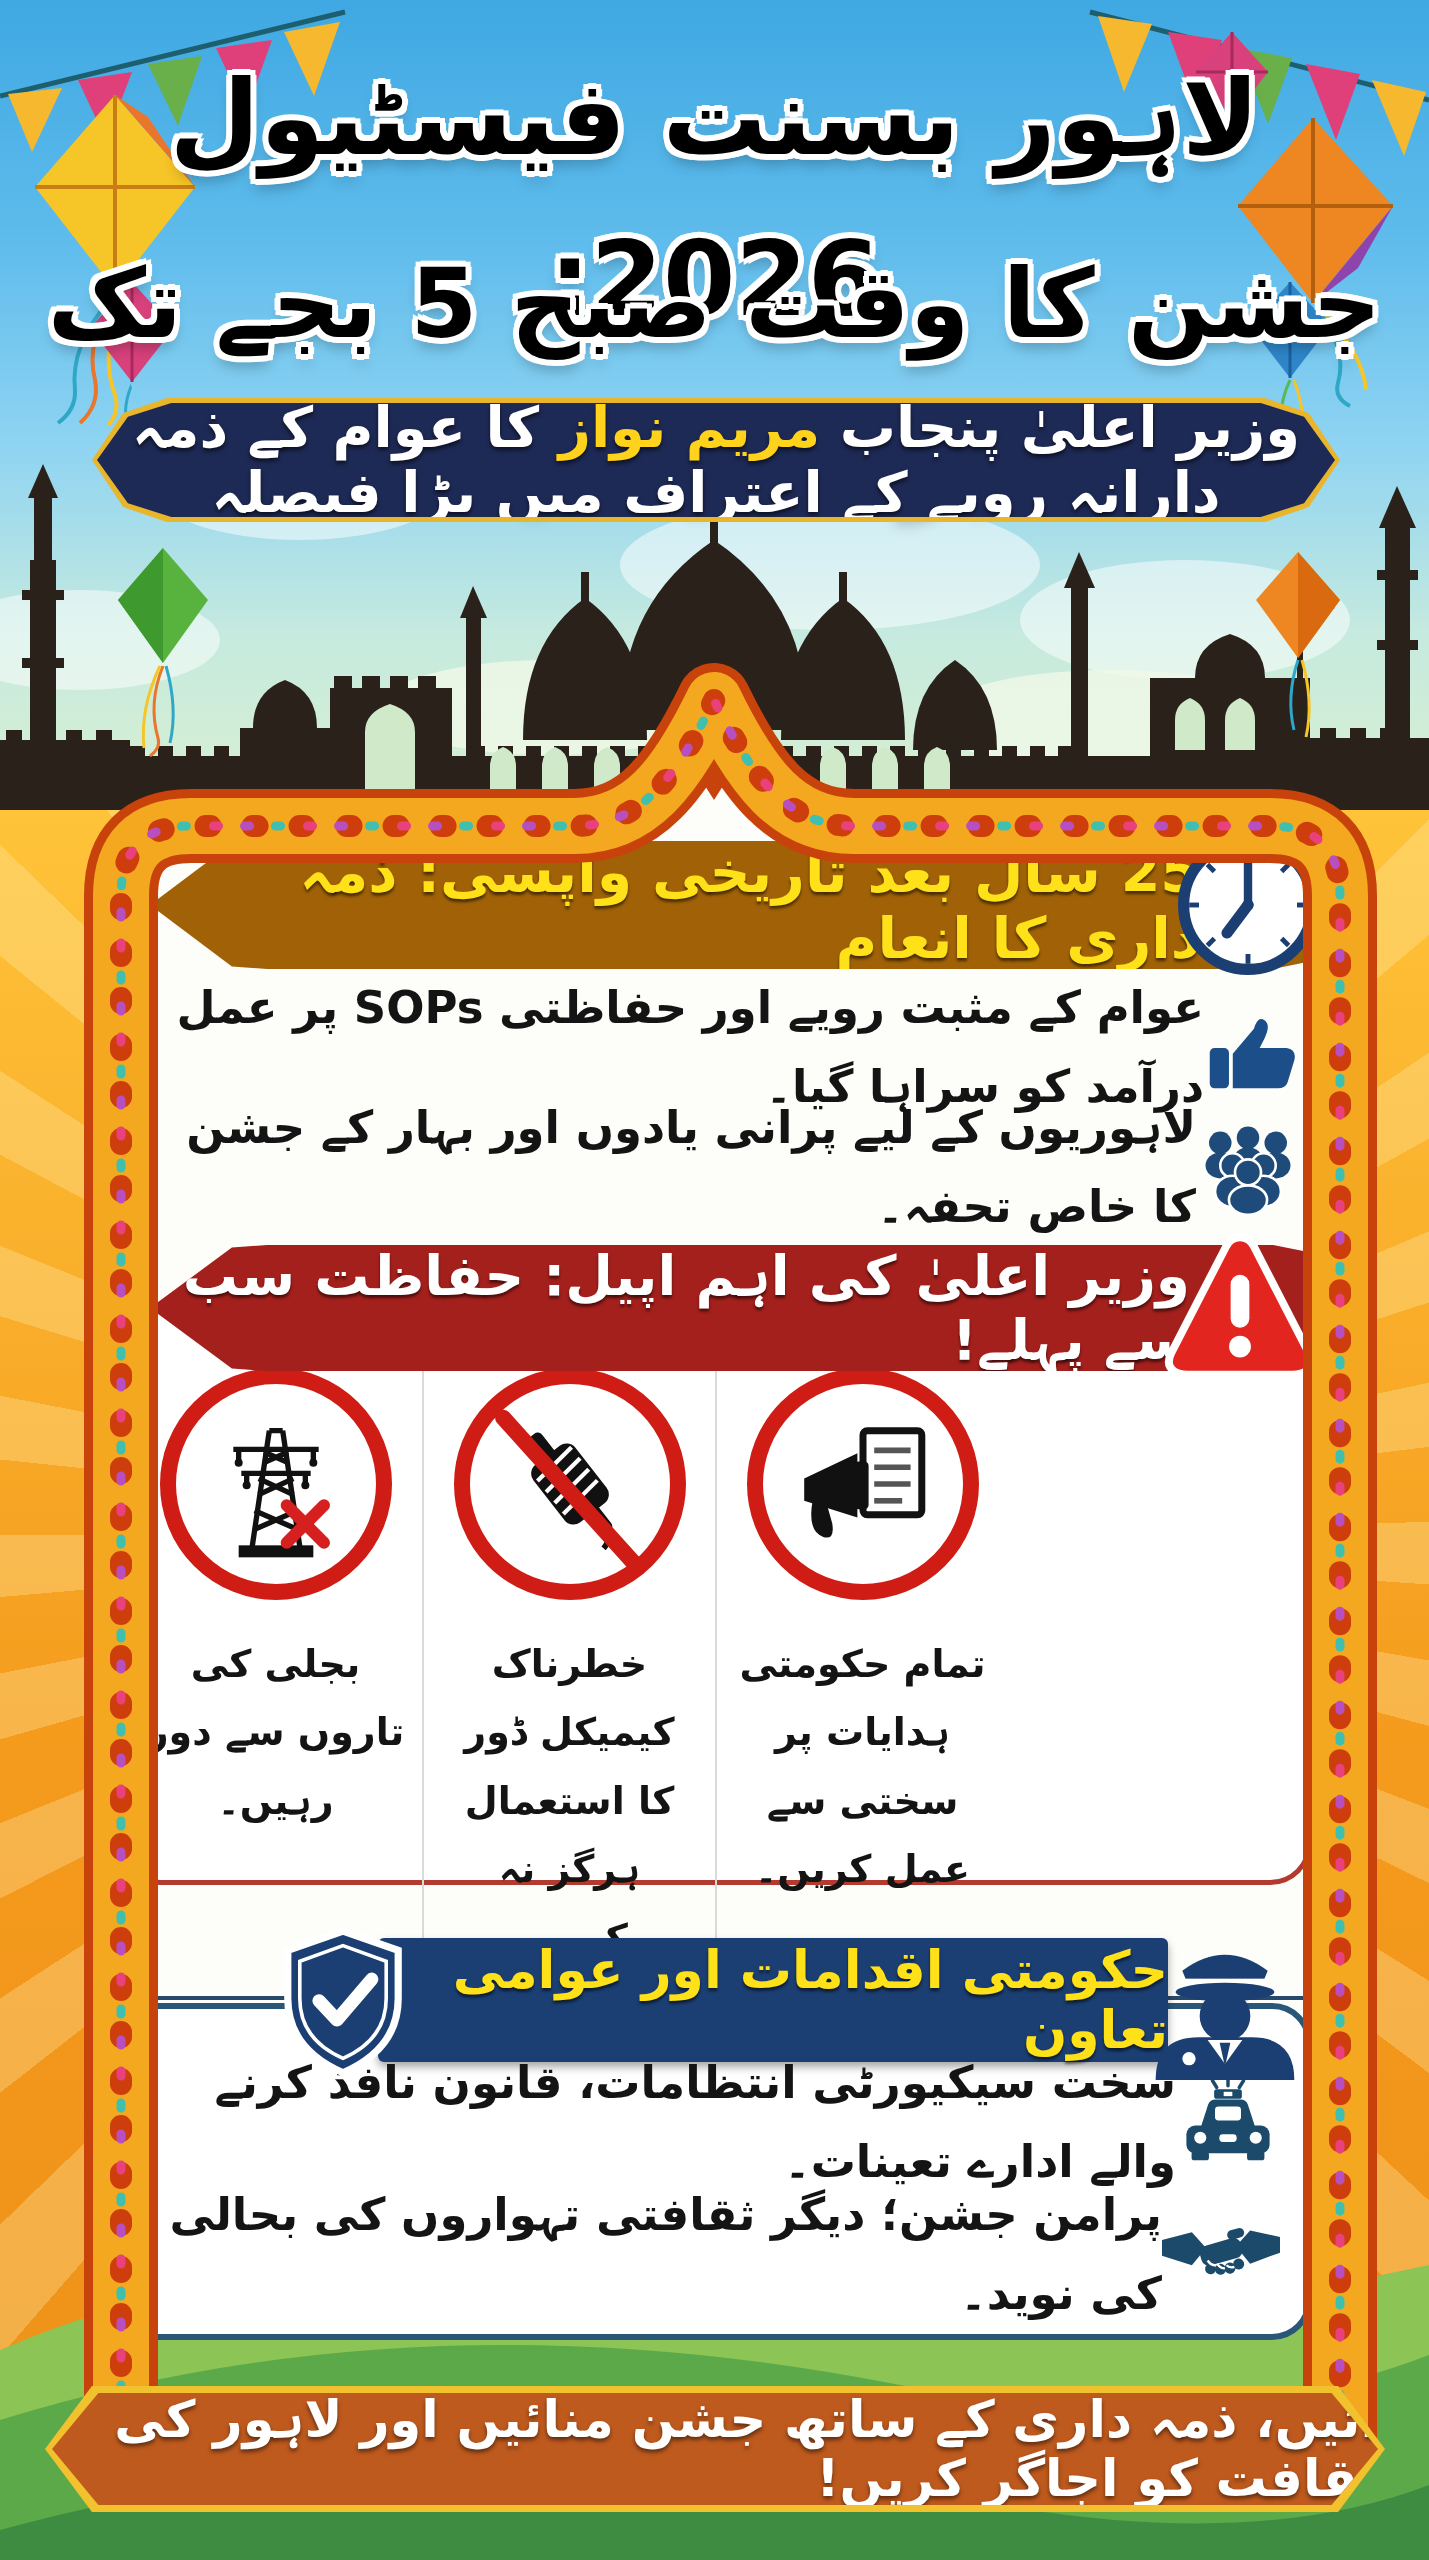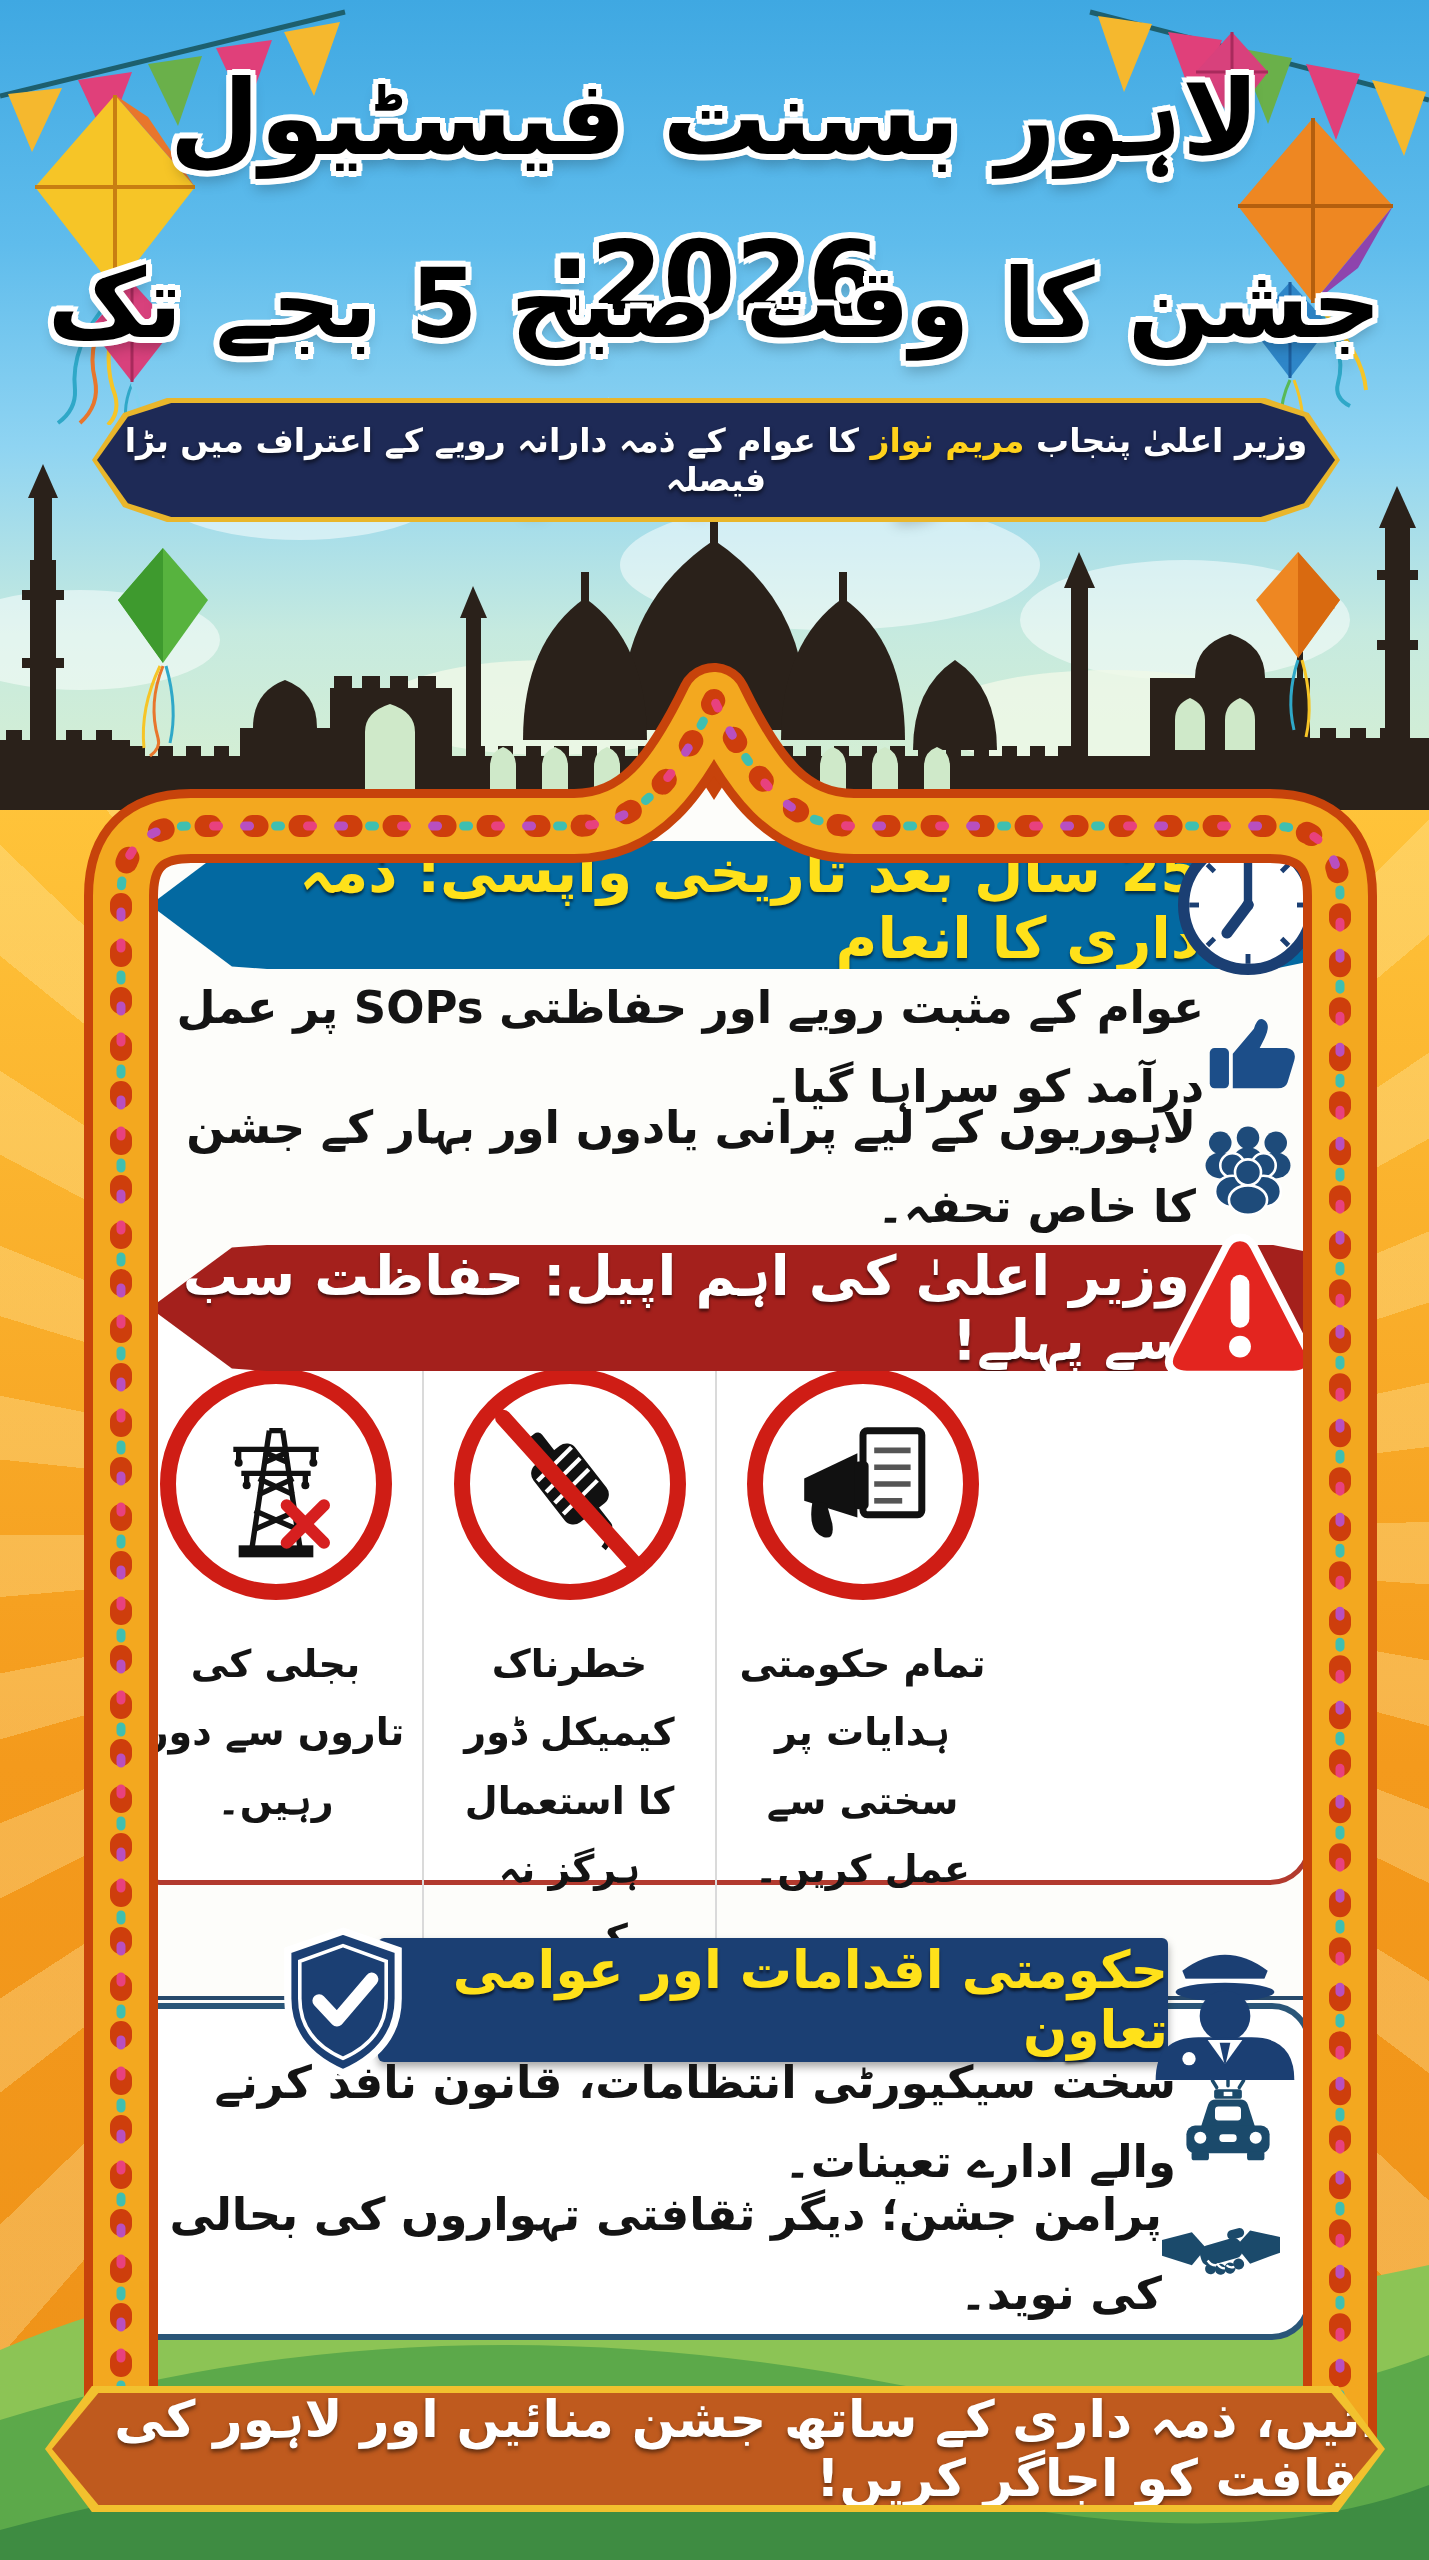--- a/index.html
+++ b/index.html
@@ -21,21 +21,21 @@
   #headline1{top:38px;font-size:104px;line-height:1.55;}
   #headline2{top:228px;font-size:96px;line-height:1.6;}
 
   
   #subbanner-wrap{left:92px;top:398px;width:1248px;height:124px;background:#E9B62B;z-index:3;
      clip-path:polygon(0 50%,2.5% 12%,6% 0,94% 0,97.5% 12%,100% 50%,97.5% 88%,94% 100%,6% 100%,2.5% 88%);
      filter:drop-shadow(0 4px 6px rgba(0,0,0,.3));}
   #subbanner{position:absolute;left:5px;top:5px;right:5px;bottom:5px;background:#1E2A56;
      clip-path:polygon(0 50%,2.5% 12%,6% 0,94% 0,97.5% 12%,100% 50%,97.5% 88%,94% 100%,6% 100%,2.5% 88%);
      display:flex;align-items:center;justify-content:center;}
-  #subbanner .t{font-size:33px;font-weight:bold;color:#FFFFFF;text-align:center;
+  #subbanner .t{font-size:56px;font-weight:bold;color:#FFFFFF;text-align:center;
      text-shadow:0 3px 4px rgba(0,0,0,.6);}
   #subbanner .hl{color:#FFD21C;}
 
   
   #panelbg{left:0;top:792px;width:1429px;height:1768px;
      background:linear-gradient(180deg,#FFC43A,#F49A1C 55%,#EE9118);z-index:1;}
   #panelbg:after{content:"";position:absolute;inset:0;
      background:repeating-conic-gradient(from -10deg at 50% 42%,rgba(255,240,180,.30) 0 5deg,rgba(255,240,180,0) 5deg 11deg);}
 
   
@@ -45,21 +45,21 @@
   #grass{left:0;top:2100px;width:1429px;height:460px;z-index:4;}
 
   
   #frame{left:40px;top:660px;width:1350px;height:1800px;z-index:8;pointer-events:none;}
 
   
   .tipbanner{position:absolute;display:flex;align-items:center;justify-content:center;
      clip-path:polygon(0 50%,7% 2%,10% 0,96% 0,99.2% 6%,100% 16%,100% 84%,99.2% 94%,96% 100%,10% 100%,7% 98%);}
   .thinline{position:absolute;z-index:5;}
 
-  #banner1{left:150px;top:841px;width:1170px;height:128px;background:#0369a1;z-index:6;padding-right:120px;box-sizing:border-box;}
+  #banner1{left:150px;top:841px;width:1170px;height:128px;background:#a16207;z-index:6;padding-right:120px;box-sizing:border-box;}
   #banner1 .t{font-size:57px;font-weight:bold;color:#FFE11A;text-shadow:0 3px 3px rgba(0,0,0,.55);}
   #clock{left:1178px;top:835px;width:140px;height:140px;z-index:7;}
 
   #redbanner{left:150px;top:1245px;width:1170px;height:126px;background:#A4201C;z-index:6;padding-right:130px;box-sizing:border-box;}
   #redbanner .t{font-size:55px;font-weight:bold;color:#FFFFFF;text-shadow:0 3px 3px rgba(0,0,0,.55);}
   #warn-tri{left:1162px;top:1228px;width:156px;height:156px;z-index:7;}
 
   
   .brow{position:absolute;display:flex;align-items:center;z-index:6;}
   .brow .ic{flex:0 0 auto;}

